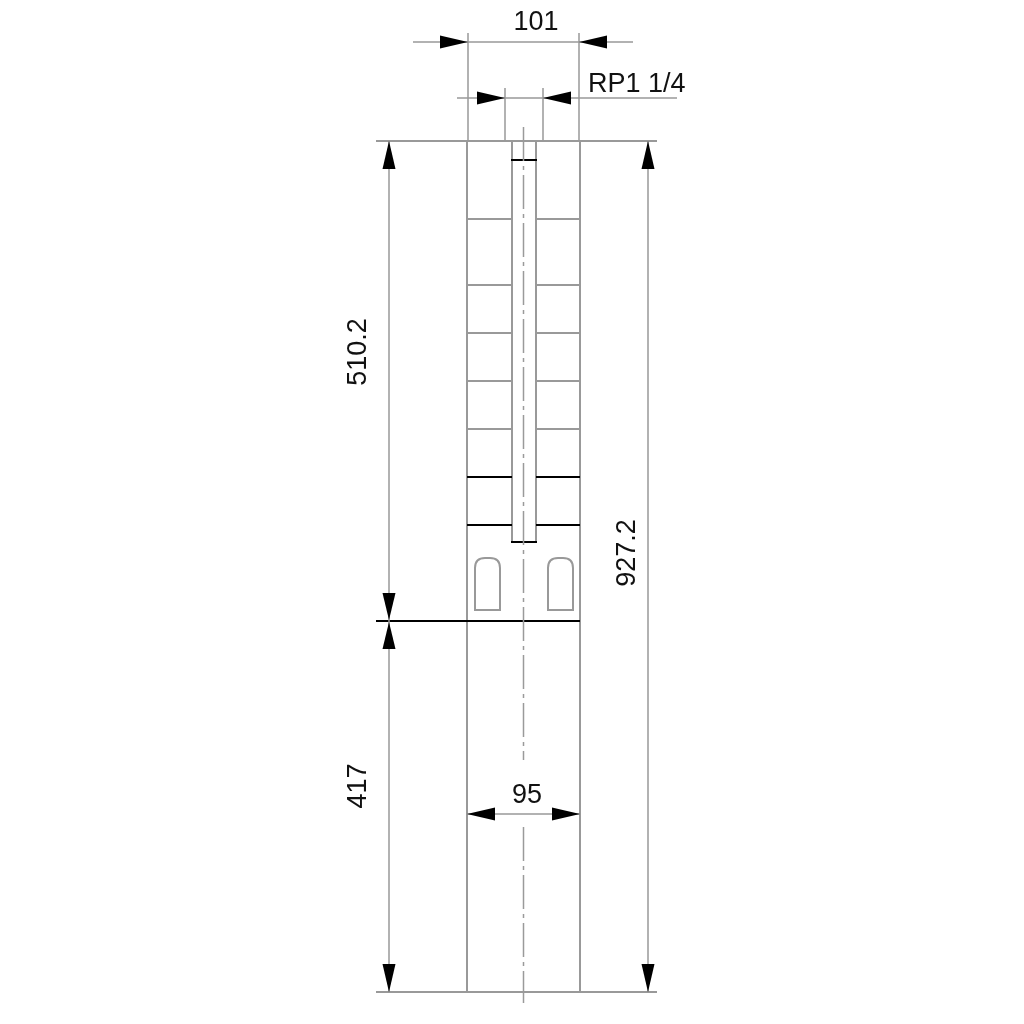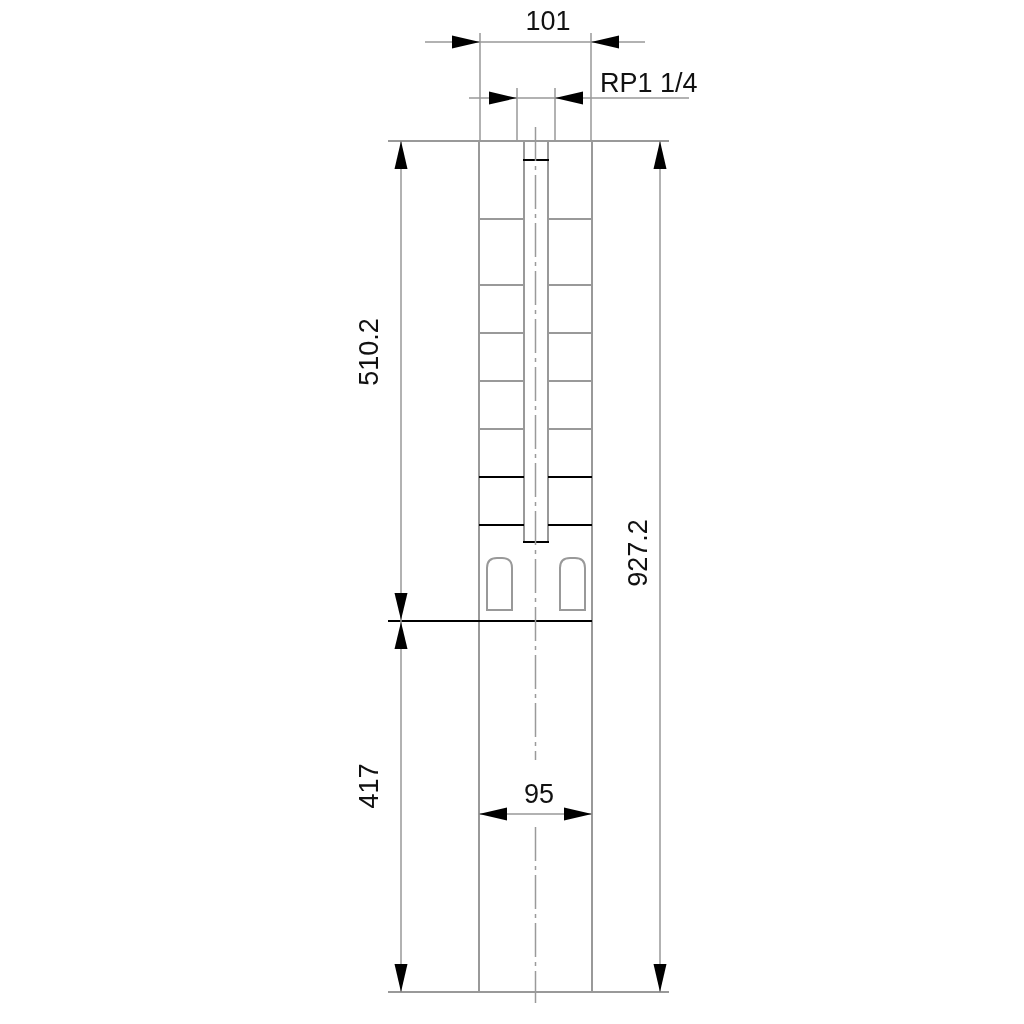--- a/index.html
+++ b/index.html
@@ -7,21 +7,20 @@
     padding: 0;
     background: #ffffff;
     font-family: "Liberation Sans", sans-serif;
   }
   #canvas {
     position: relative;
     width: 920px;
     height: 1024px;
     background: #ffffff;
     overflow: hidden;
-    padding-left: 12px;
   }
   svg { display: block; }
   .struct  { stroke: #999999; stroke-width: 2;   fill: none; }
   .dimline { stroke: #999999; stroke-width: 1.5; fill: none; }
   .blk     { stroke: #000000; stroke-width: 2;   fill: none; }
   .cline   { stroke: #9a9a9a; stroke-width: 1.5; fill: none; stroke-dasharray: 34 5 4 5; }
   .arrow   { fill: #000000; stroke: none; }
   .dimtext {
     font-family: "Liberation Sans", sans-serif;
     font-size: 27px;

